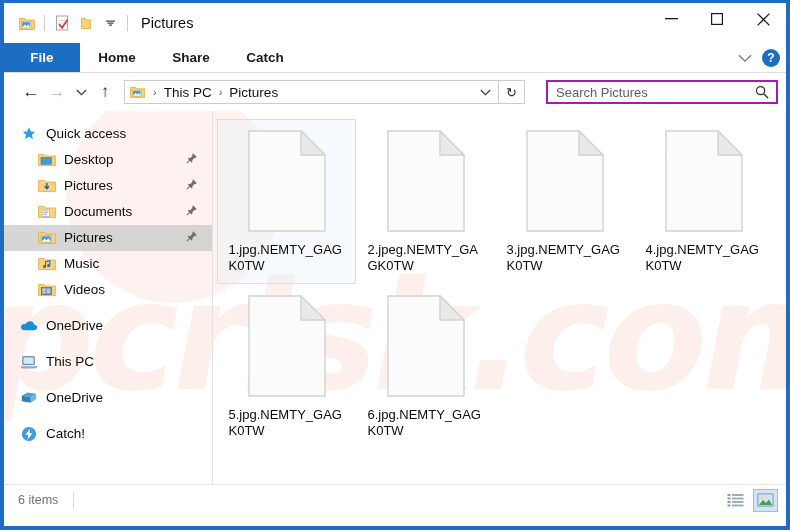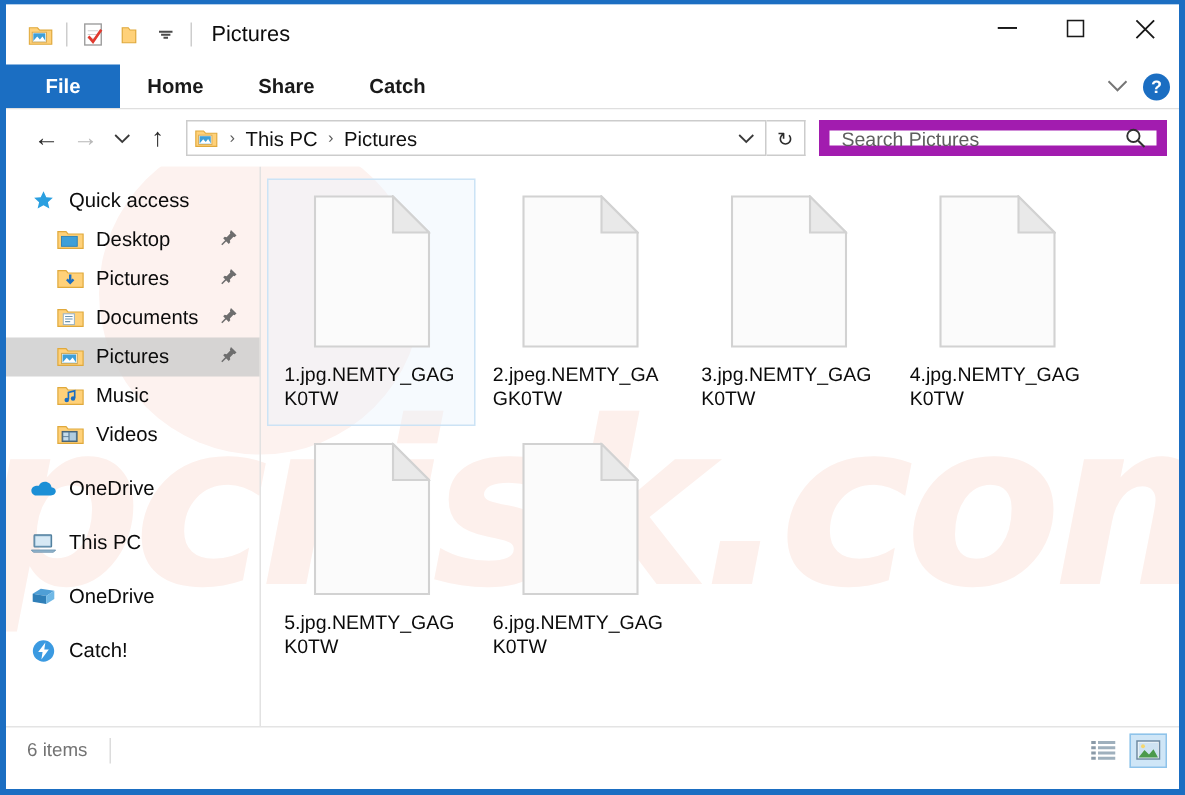--- a/index.html
+++ b/index.html
@@ -191,23 +191,23 @@
     display: flex; align-items: center; justify-content: center;
     border: 1px solid #cccccc;
     border-left: none;
     box-sizing: border-box;
     font-size: 13px;
     color: #2b2b2b;
   }
   #search-box {
     width: 232px;
     height: 24px;
-    border: 7px solid #a21caf;
-    box-sizing: border-box;
-    margin-left: 9px;
+    border: 2px solid #a21caf;
+    box-sizing: border-box;
+    margin-left: 21px;
     display: flex;
     align-items: center;
     padding: 0 4px 0 8px;
     background: #ffffff;
   }
   #search-input {
     flex: 1;
     border: none; outline: none;
     font-family: "Liberation Sans", sans-serif;
     font-size: 13px;
@@ -217,21 +217,21 @@
   }
   #search-input::placeholder { color: #5e5e5e; opacity: 1; }
   
   #body-split {
     position: relative;
     z-index: 3;
     display: flex;
     height: 373px;
   }
   #sidebar {
-    width: 170px;
+    width: 209px;
     box-sizing: border-box;
     padding-top: 10px;
     position: relative;
     z-index: 3;
     border-right: 1px solid #e2e2e2;
   }
   .nav-item {
     height: 26px;
     display: flex;
     align-items: center;

